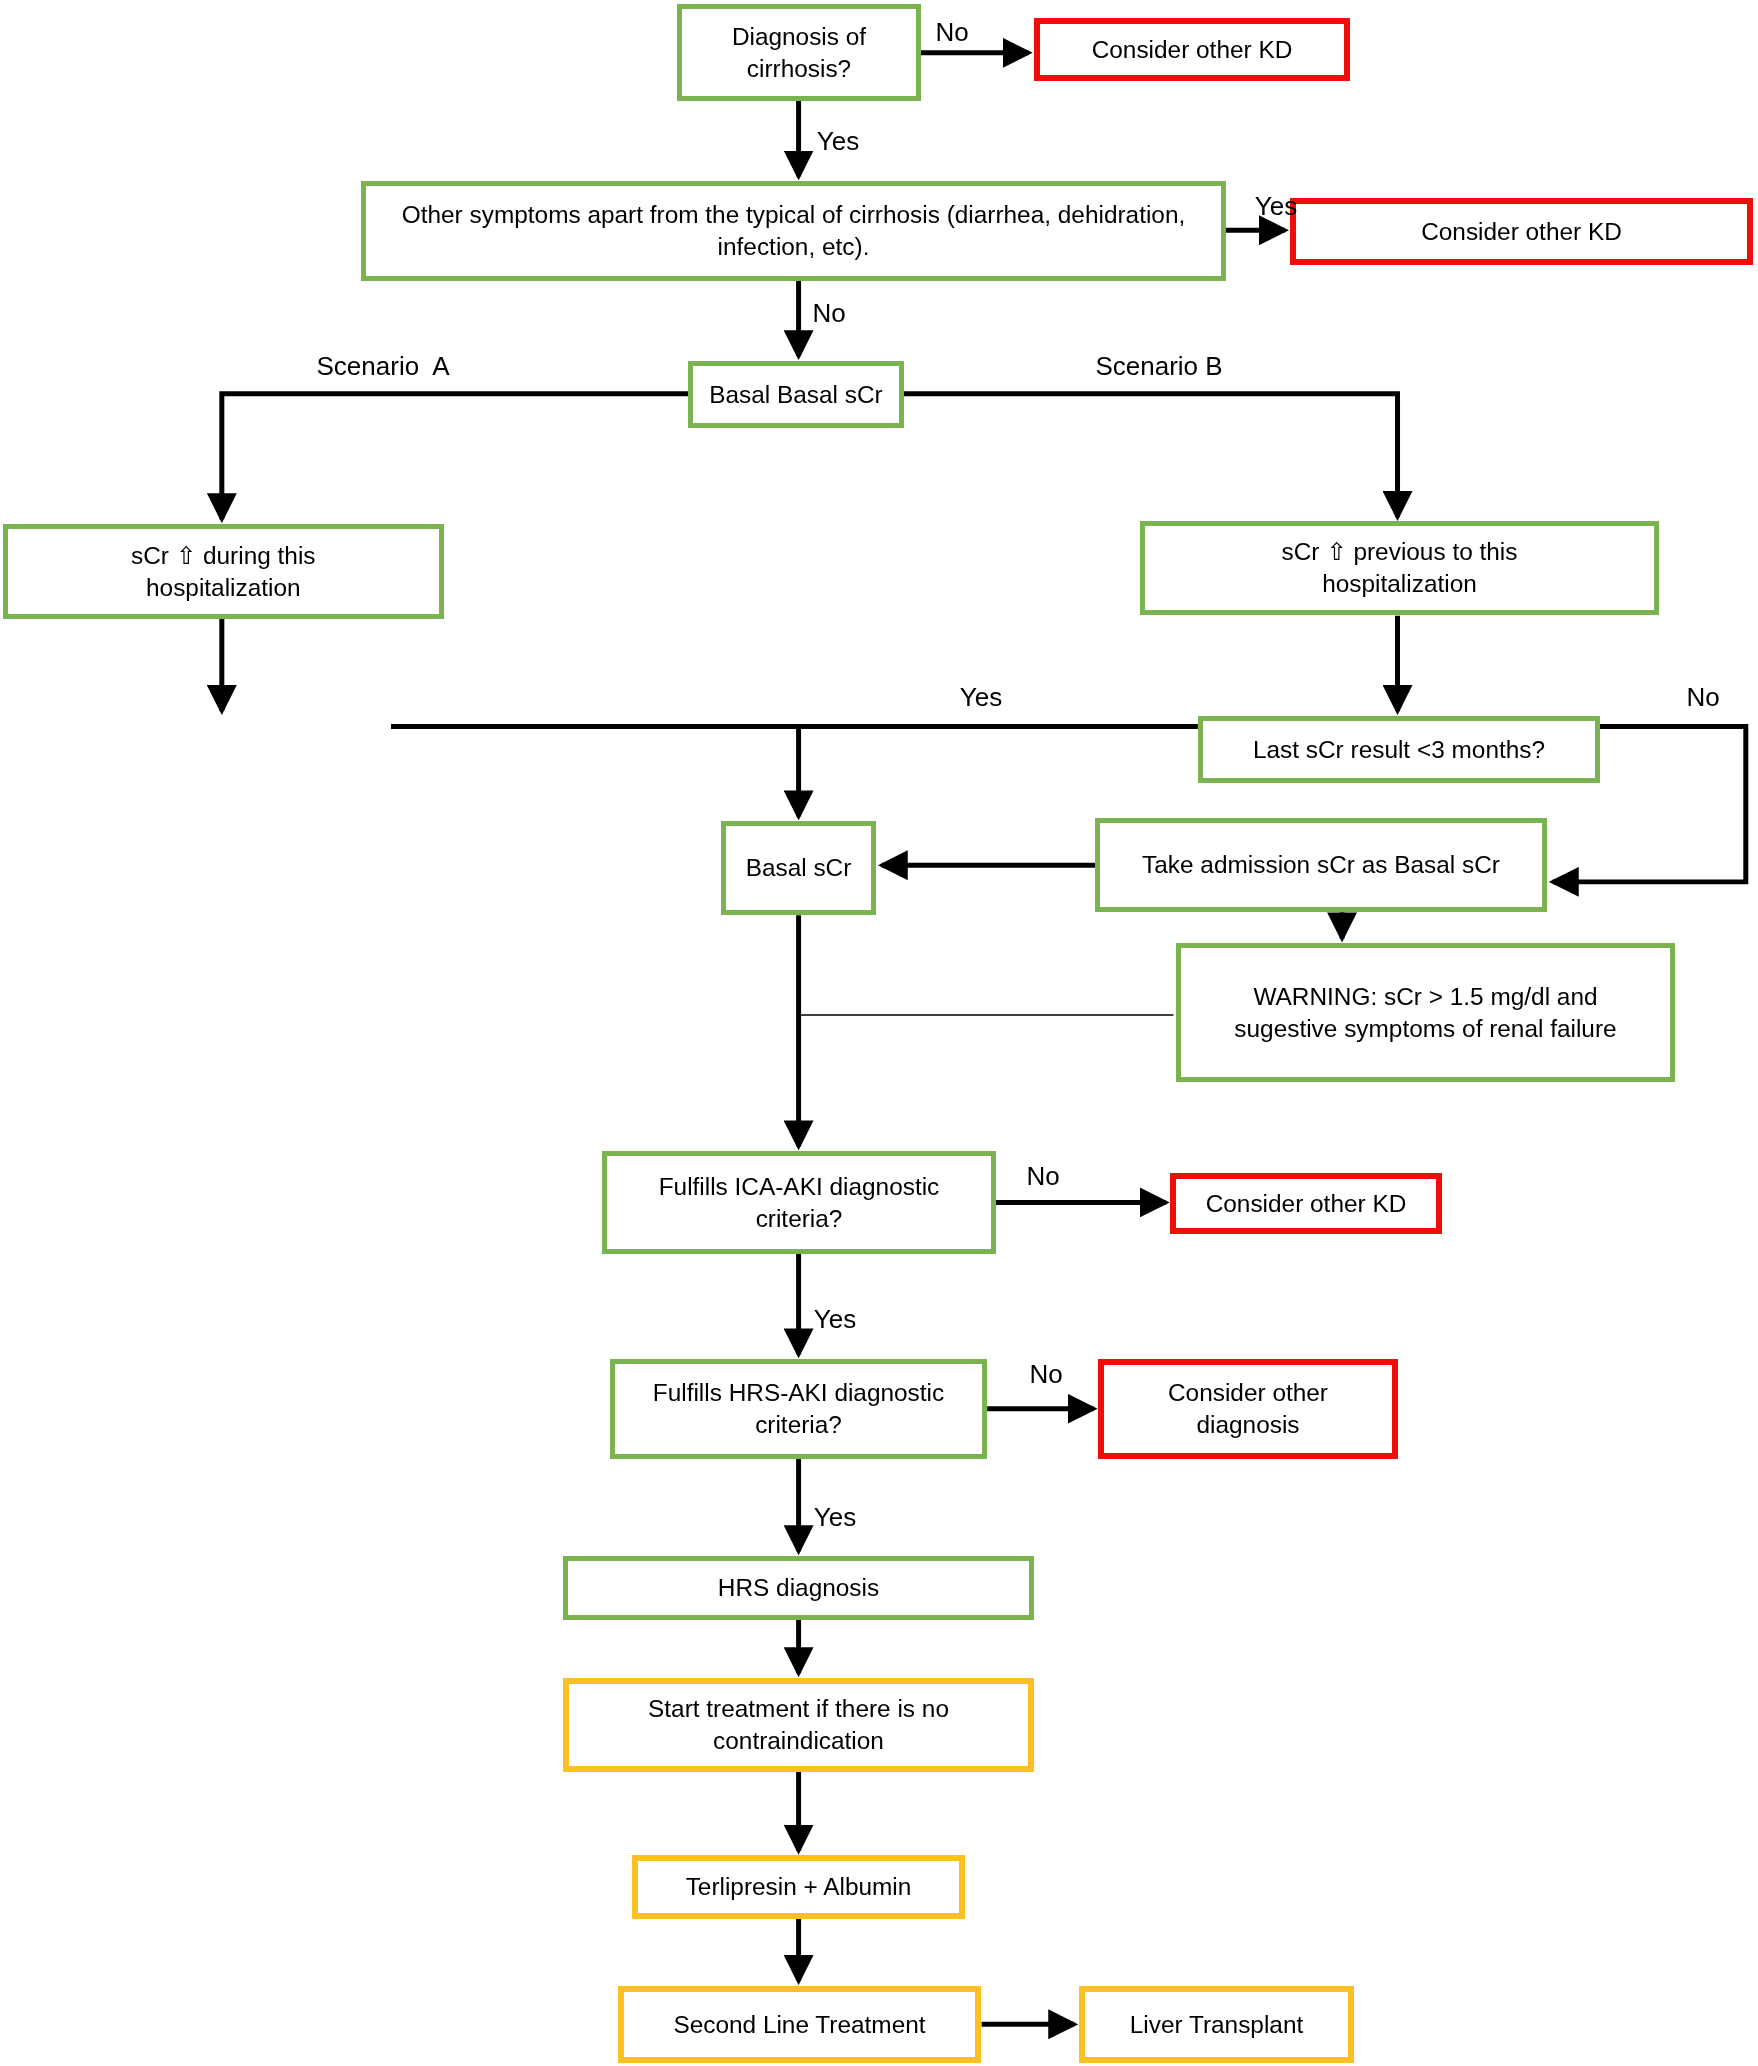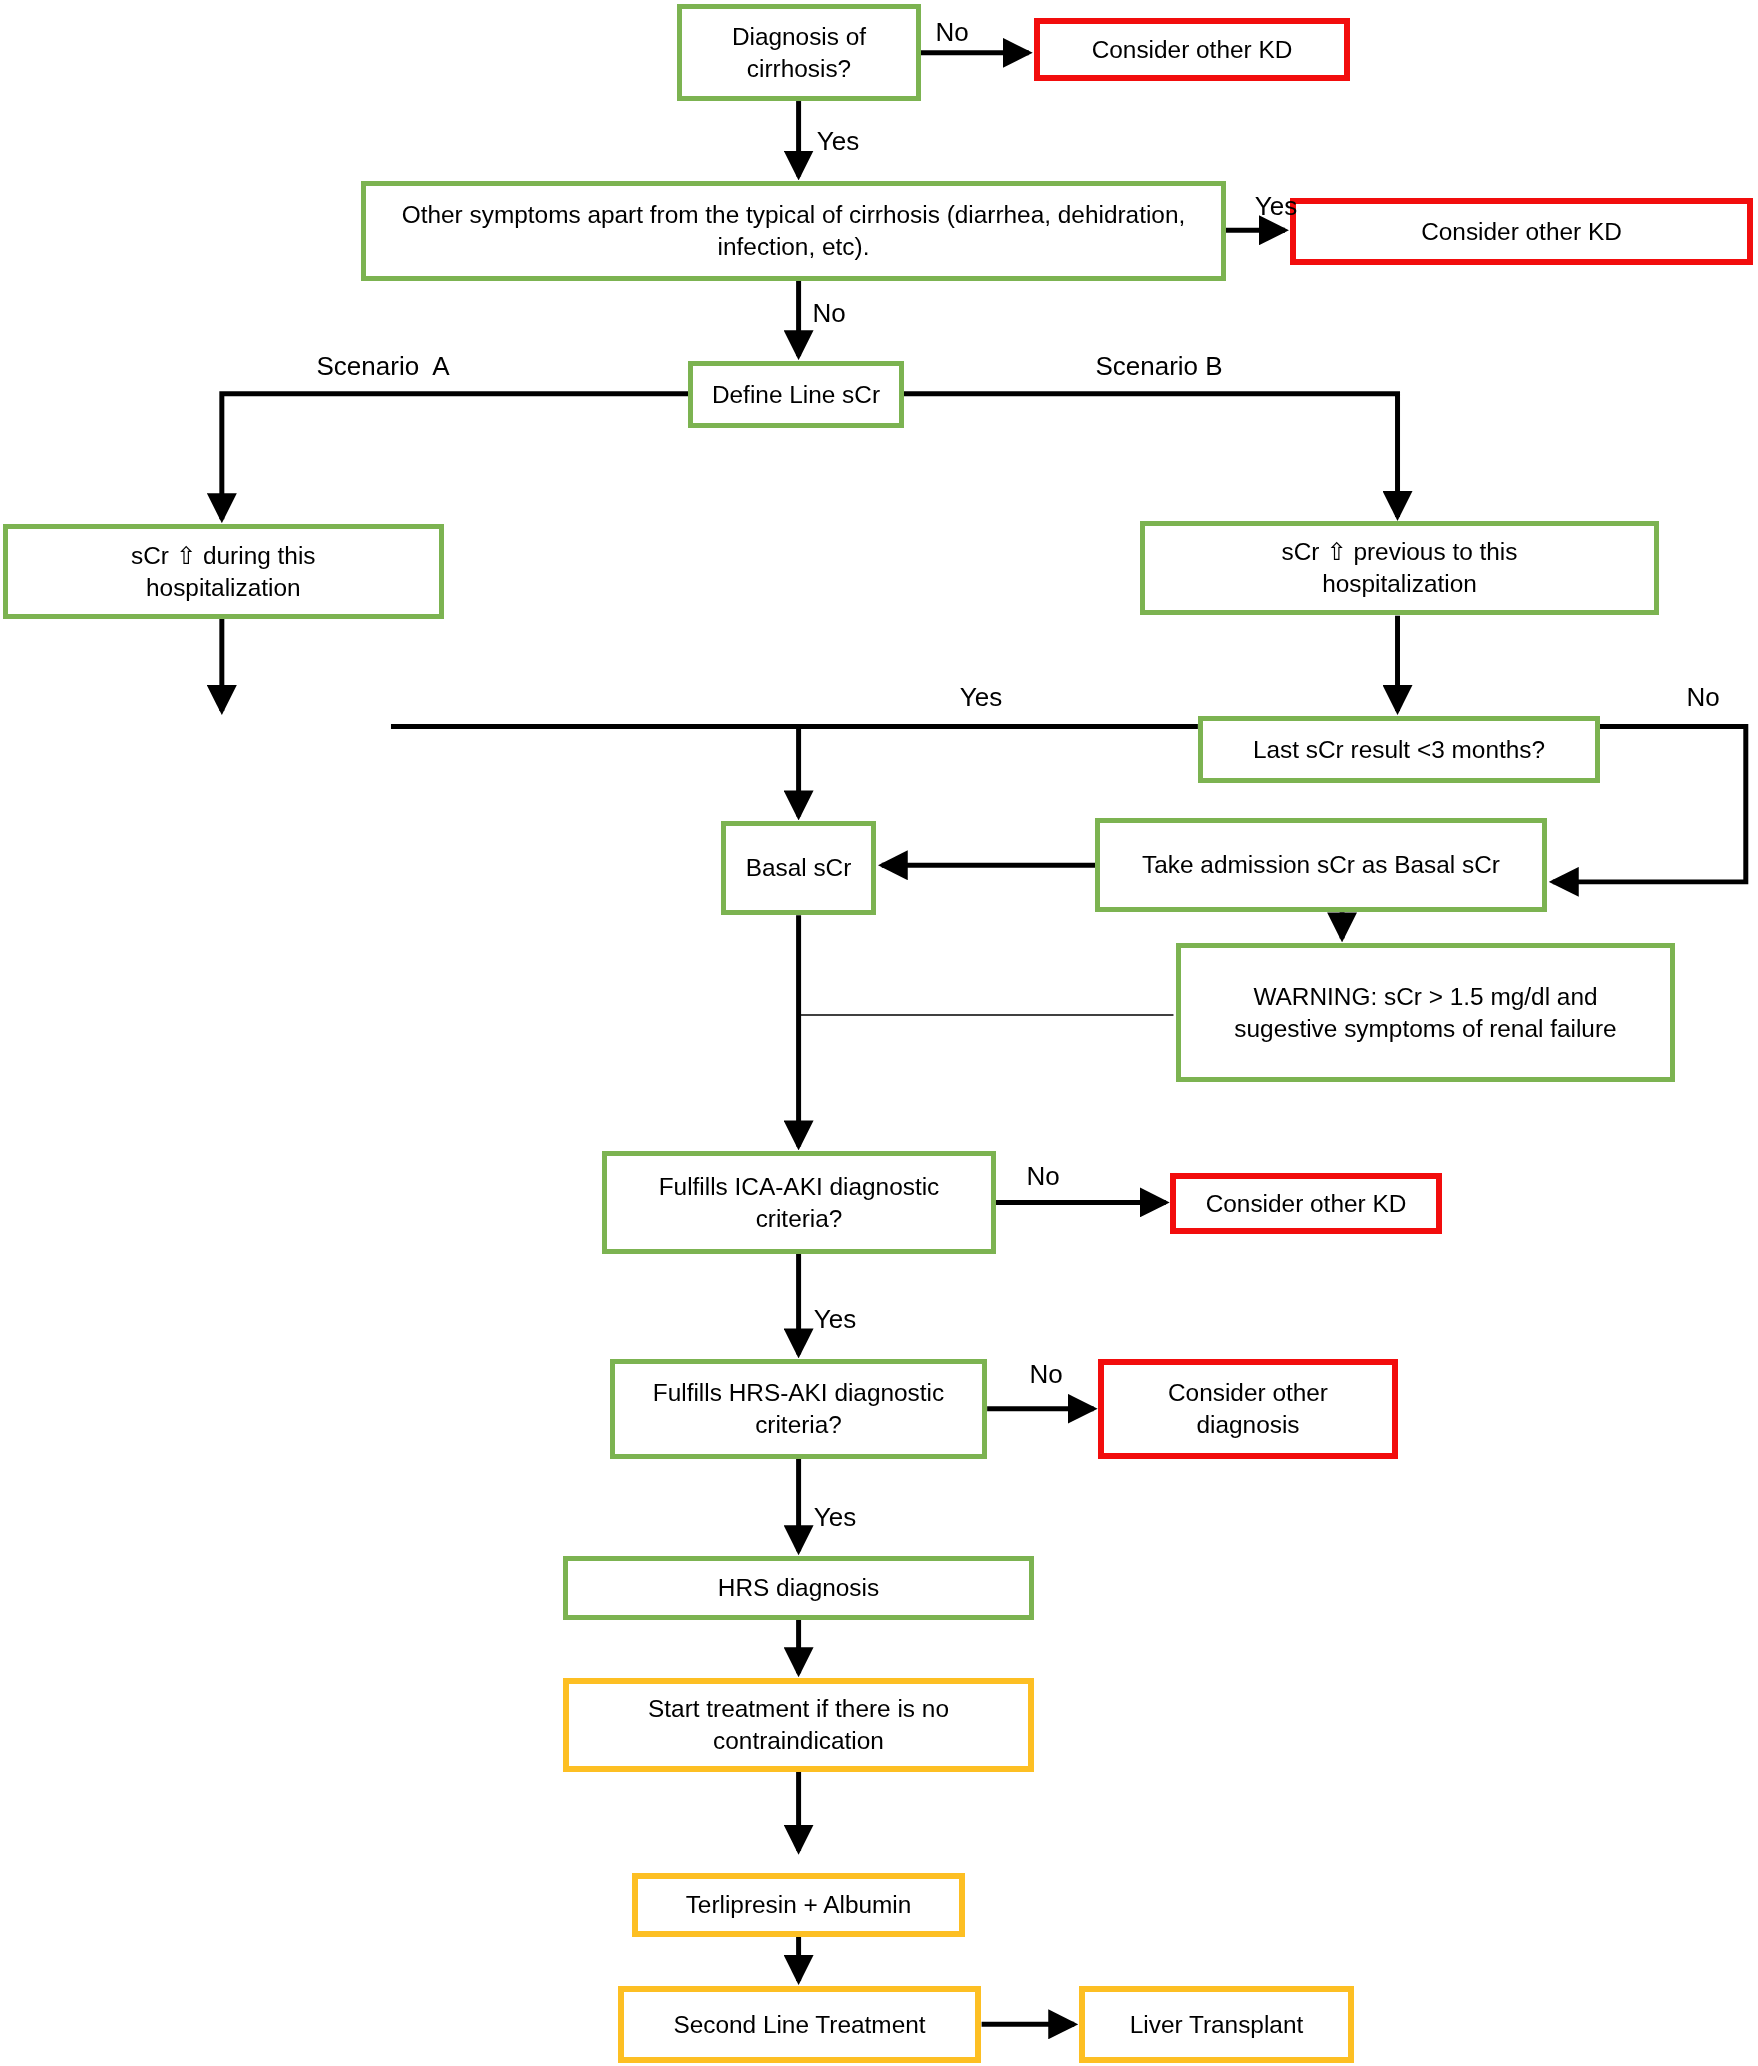--- a/index.html
+++ b/index.html
@@ -59,34 +59,34 @@
     <path d="M1440 2920 V3017" marker-end="url(#arr)"></path>
     <path d="M1440 3195 V3337" marker-end="url(#arr)"></path>
     <path d="M1440 3460 V3572" marker-end="url(#arr)"></path>
     <path d="M1770 3650 H1937" marker-end="url(#arr)"></path>
   </svg>
 
   <div class="node green" style="left:677px;top:4.4px;width:244px;height:97px;text-align:center;">Diagnosis of cirrhosis?</div>
   <div class="node red" style="left:1034px;top:18.3px;width:316px;height:63px;">Consider other KD</div>
   <div class="node green" style="left:361px;top:181px;width:865px;height:100px;">Other symptoms apart from the typical of cirrhosis (diarrhea, dehidration, infection, etc).</div>
   <div class="node red" style="left:1290px;top:198px;width:463px;height:67px;">Consider other KD</div>
-  <div class="node green" style="left:688px;top:361px;width:216px;height:67px;padding:0 2.8px;">Define Line sCr</div>
+  <div class="node green" style="left:688px;top:361px;width:216px;height:67px;padding:0 2.8px;">Basal Basal sCr</div>
   <div class="node green" style="left:2.8px;top:524px;width:441px;height:95px;padding:0 61px;">sCr ⇧ during this hospitalization</div>
   <div class="node green" style="left:1140px;top:521px;width:519px;height:94px;padding:0 72px;">sCr ⇧ previous to this hospitalization</div>
   <div class="node green" style="left:1198px;top:716px;width:402px;height:67px;">Last  sCr result &lt;3 months?</div>
   <div class="node green" style="left:721px;top:821px;width:155px;height:94px;">Basal sCr</div>
   <div class="node green" style="left:1095px;top:818px;width:452px;height:94px;">Take admission sCr as  Basal sCr</div>
   <div class="node green" style="left:1176px;top:943px;width:499px;height:139px;padding:0 33px;">WARNING: sCr &gt; 1.5 mg/dl and sugestive symptoms of renal failure</div>
   <div class="node green" style="left:602px;top:1151px;width:394px;height:103px;">Fulfills ICA-AKI diagnostic criteria?</div>
   <div class="node red" style="left:1170px;top:1173px;width:272px;height:61px;">Consider other KD</div>
   <div class="node green" style="left:610px;top:1359px;width:377px;height:100px;">Fulfills HRS-AKI diagnostic criteria?</div>
   <div class="node red" style="left:1098px;top:1359px;width:300px;height:100px;padding:0 64px;">Consider other diagnosis</div>
   <div class="node green" style="left:563px;top:1556px;width:471px;height:64px;">HRS diagnosis</div>
   <div class="node orange" style="left:563px;top:1678px;width:471px;height:94px;padding:0 34px;">Start treatment if there is no contraindication</div>
-  <div class="node orange" style="left:632px;top:1855px;width:333px;height:64px;margin-top:18px;">Terlipresin + Albumin</div>
+  <div class="node orange" style="left:632px;top:1855px;width:333px;height:64px;">Terlipresin + Albumin</div>
   <div class="node orange" style="left:618px;top:1986px;width:363px;height:77px;">Second Line Treatment</div>
   <div class="node orange" style="left:1079px;top:1986px;width:275px;height:77px;">Liver Transplant</div>
 
   <div class="lbl" style="left:952px;top:32px;">No</div>
   <div class="lbl" style="left:838px;top:141px;">Yes</div>
   <div class="lbl" style="left:1276px;top:206px;">Yes</div>
   <div class="lbl" style="left:829px;top:313px;">No</div>
   <div class="lbl" style="left:383px;top:366px;">Scenario  A</div>
   <div class="lbl" style="left:1159px;top:366px;">Scenario B</div>
   <div class="lbl" style="left:981px;top:697px;">Yes</div>

